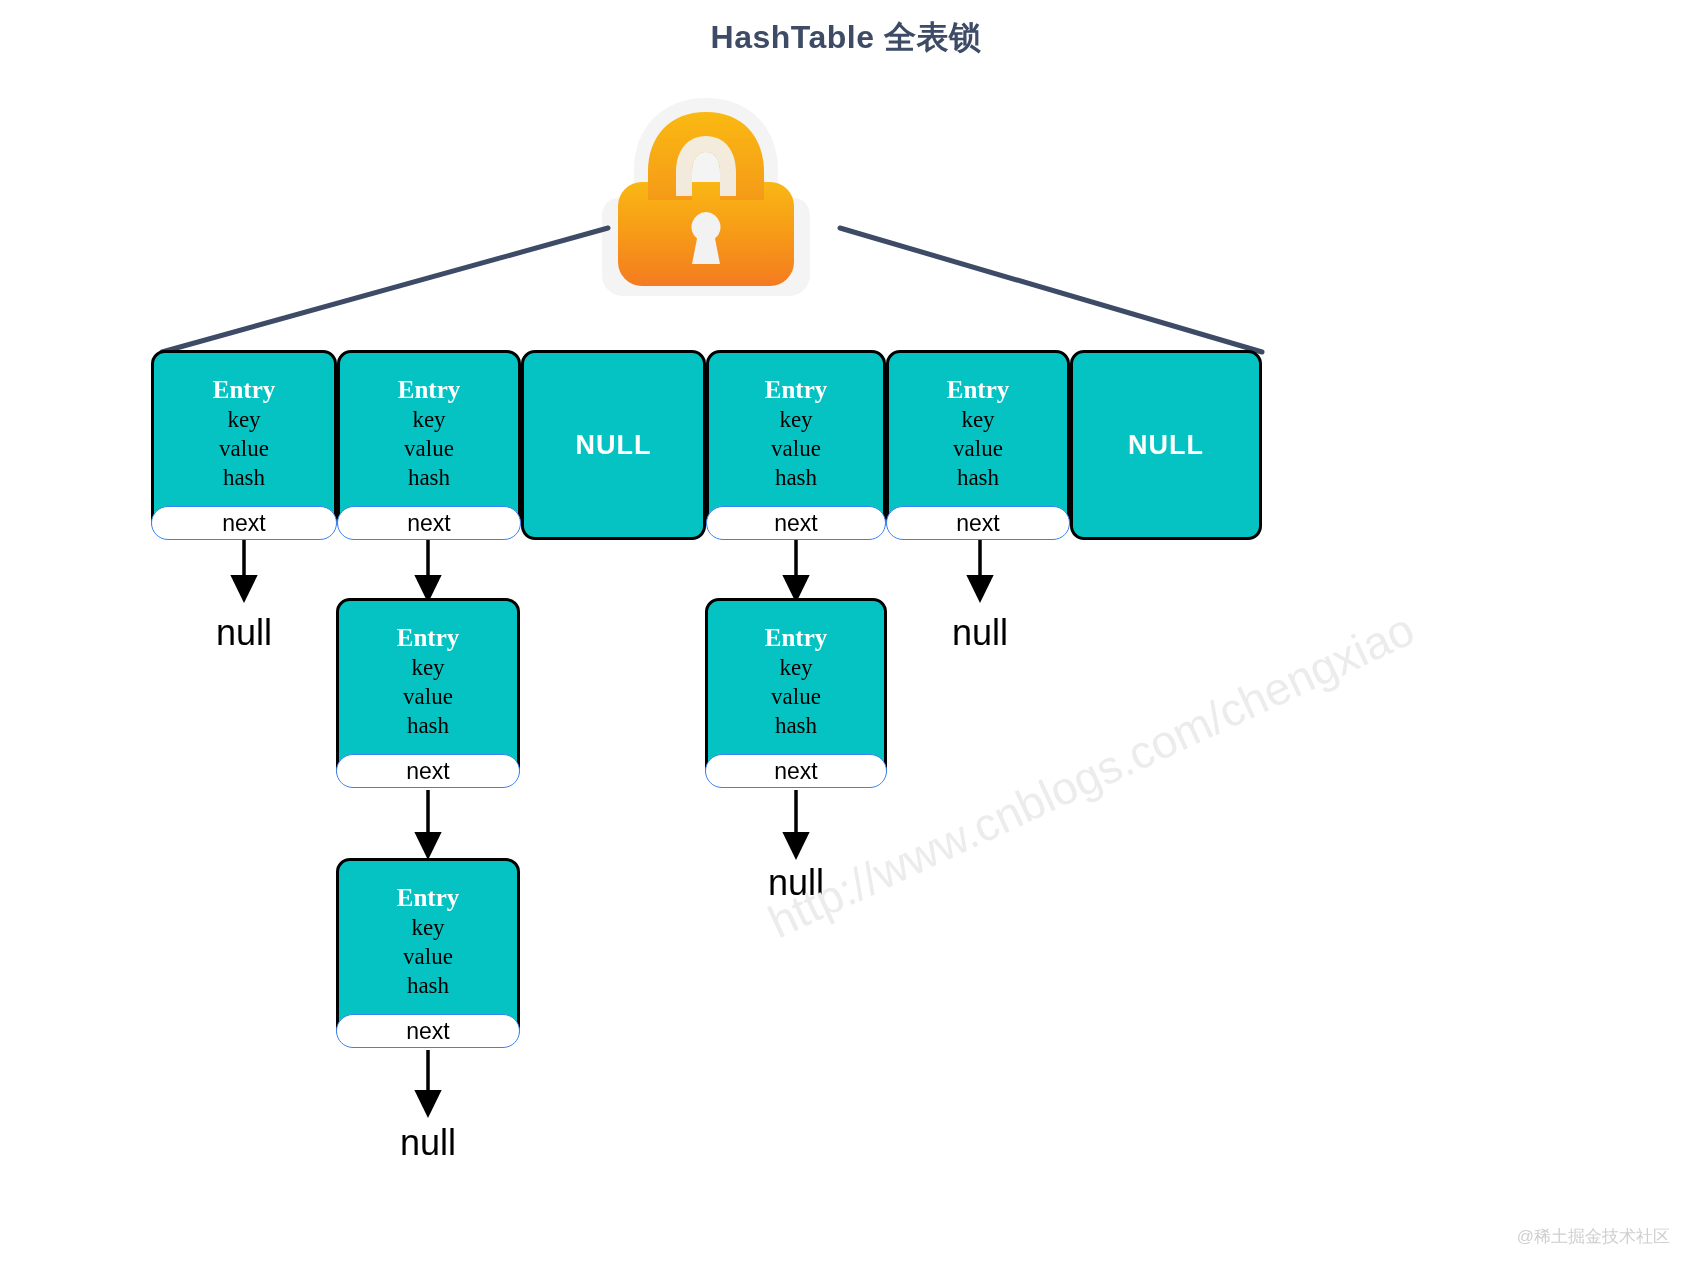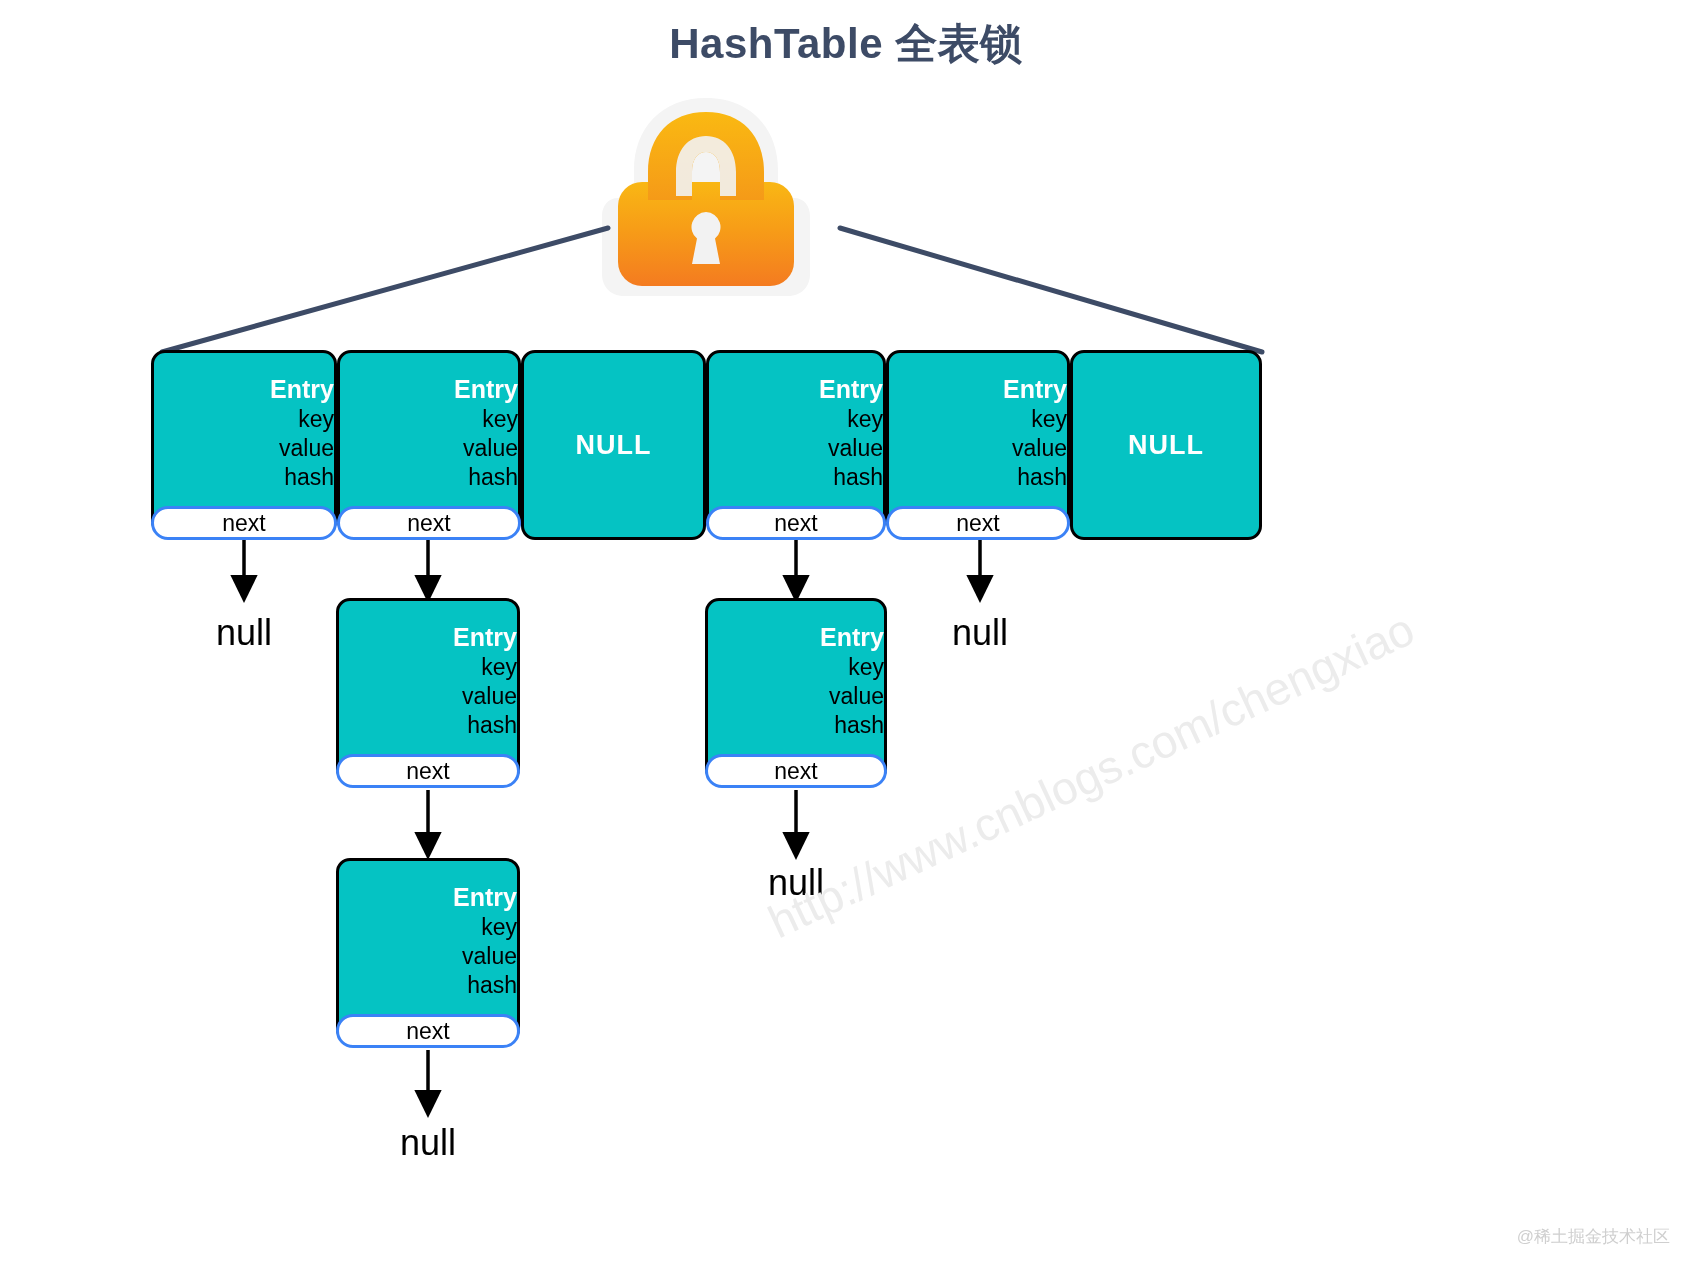--- a/index.html
+++ b/index.html
@@ -18,21 +18,21 @@
     overflow: hidden;
   }
 
   
   #title {
     position: absolute;
     left: 0;
     top: 16px;
     width: 1692px;
     text-align: center;
-    font-size: 42px;
+    font-size: 32px;
     font-weight: bold;
     color: #3d4b66;
     letter-spacing: 0.5px;
     white-space: nowrap;
   }
 
   
   #lock-wrap {
     position: absolute;
     left: 596px;
@@ -61,21 +61,22 @@
   }
   .cell.bucket-entry {
     border-bottom-left-radius: 14px;
     border-bottom-right-radius: 14px;
   }
   .cell-body {
     position: absolute;
     left: 0;
     top: 0;
     width: 100%;
-    text-align: right;
+    text-align: center;
+    font-family: Liberation Serif, serif;
   }
   .entry-title {
     color: #ffffff;
     font-weight: bold;
     font-size: 25px;
     line-height: 1.18;
     margin-top: 22px;
   }
   .entry-field {
     color: #000000;
@@ -92,21 +93,21 @@
     display: flex;
     align-items: center;
     justify-content: center;
   }
 
   
   .next-pill {
     position: absolute;
     box-sizing: border-box;
     background: #ffffff;
-    border: 3px solid #3b82f6;
+    border: 1px solid #3b82f6;
     border-radius: 18px;
     display: flex;
     align-items: center;
     justify-content: center;
     color: #000000;
     font-size: 23px;
   }
 
   
   .null-text {

